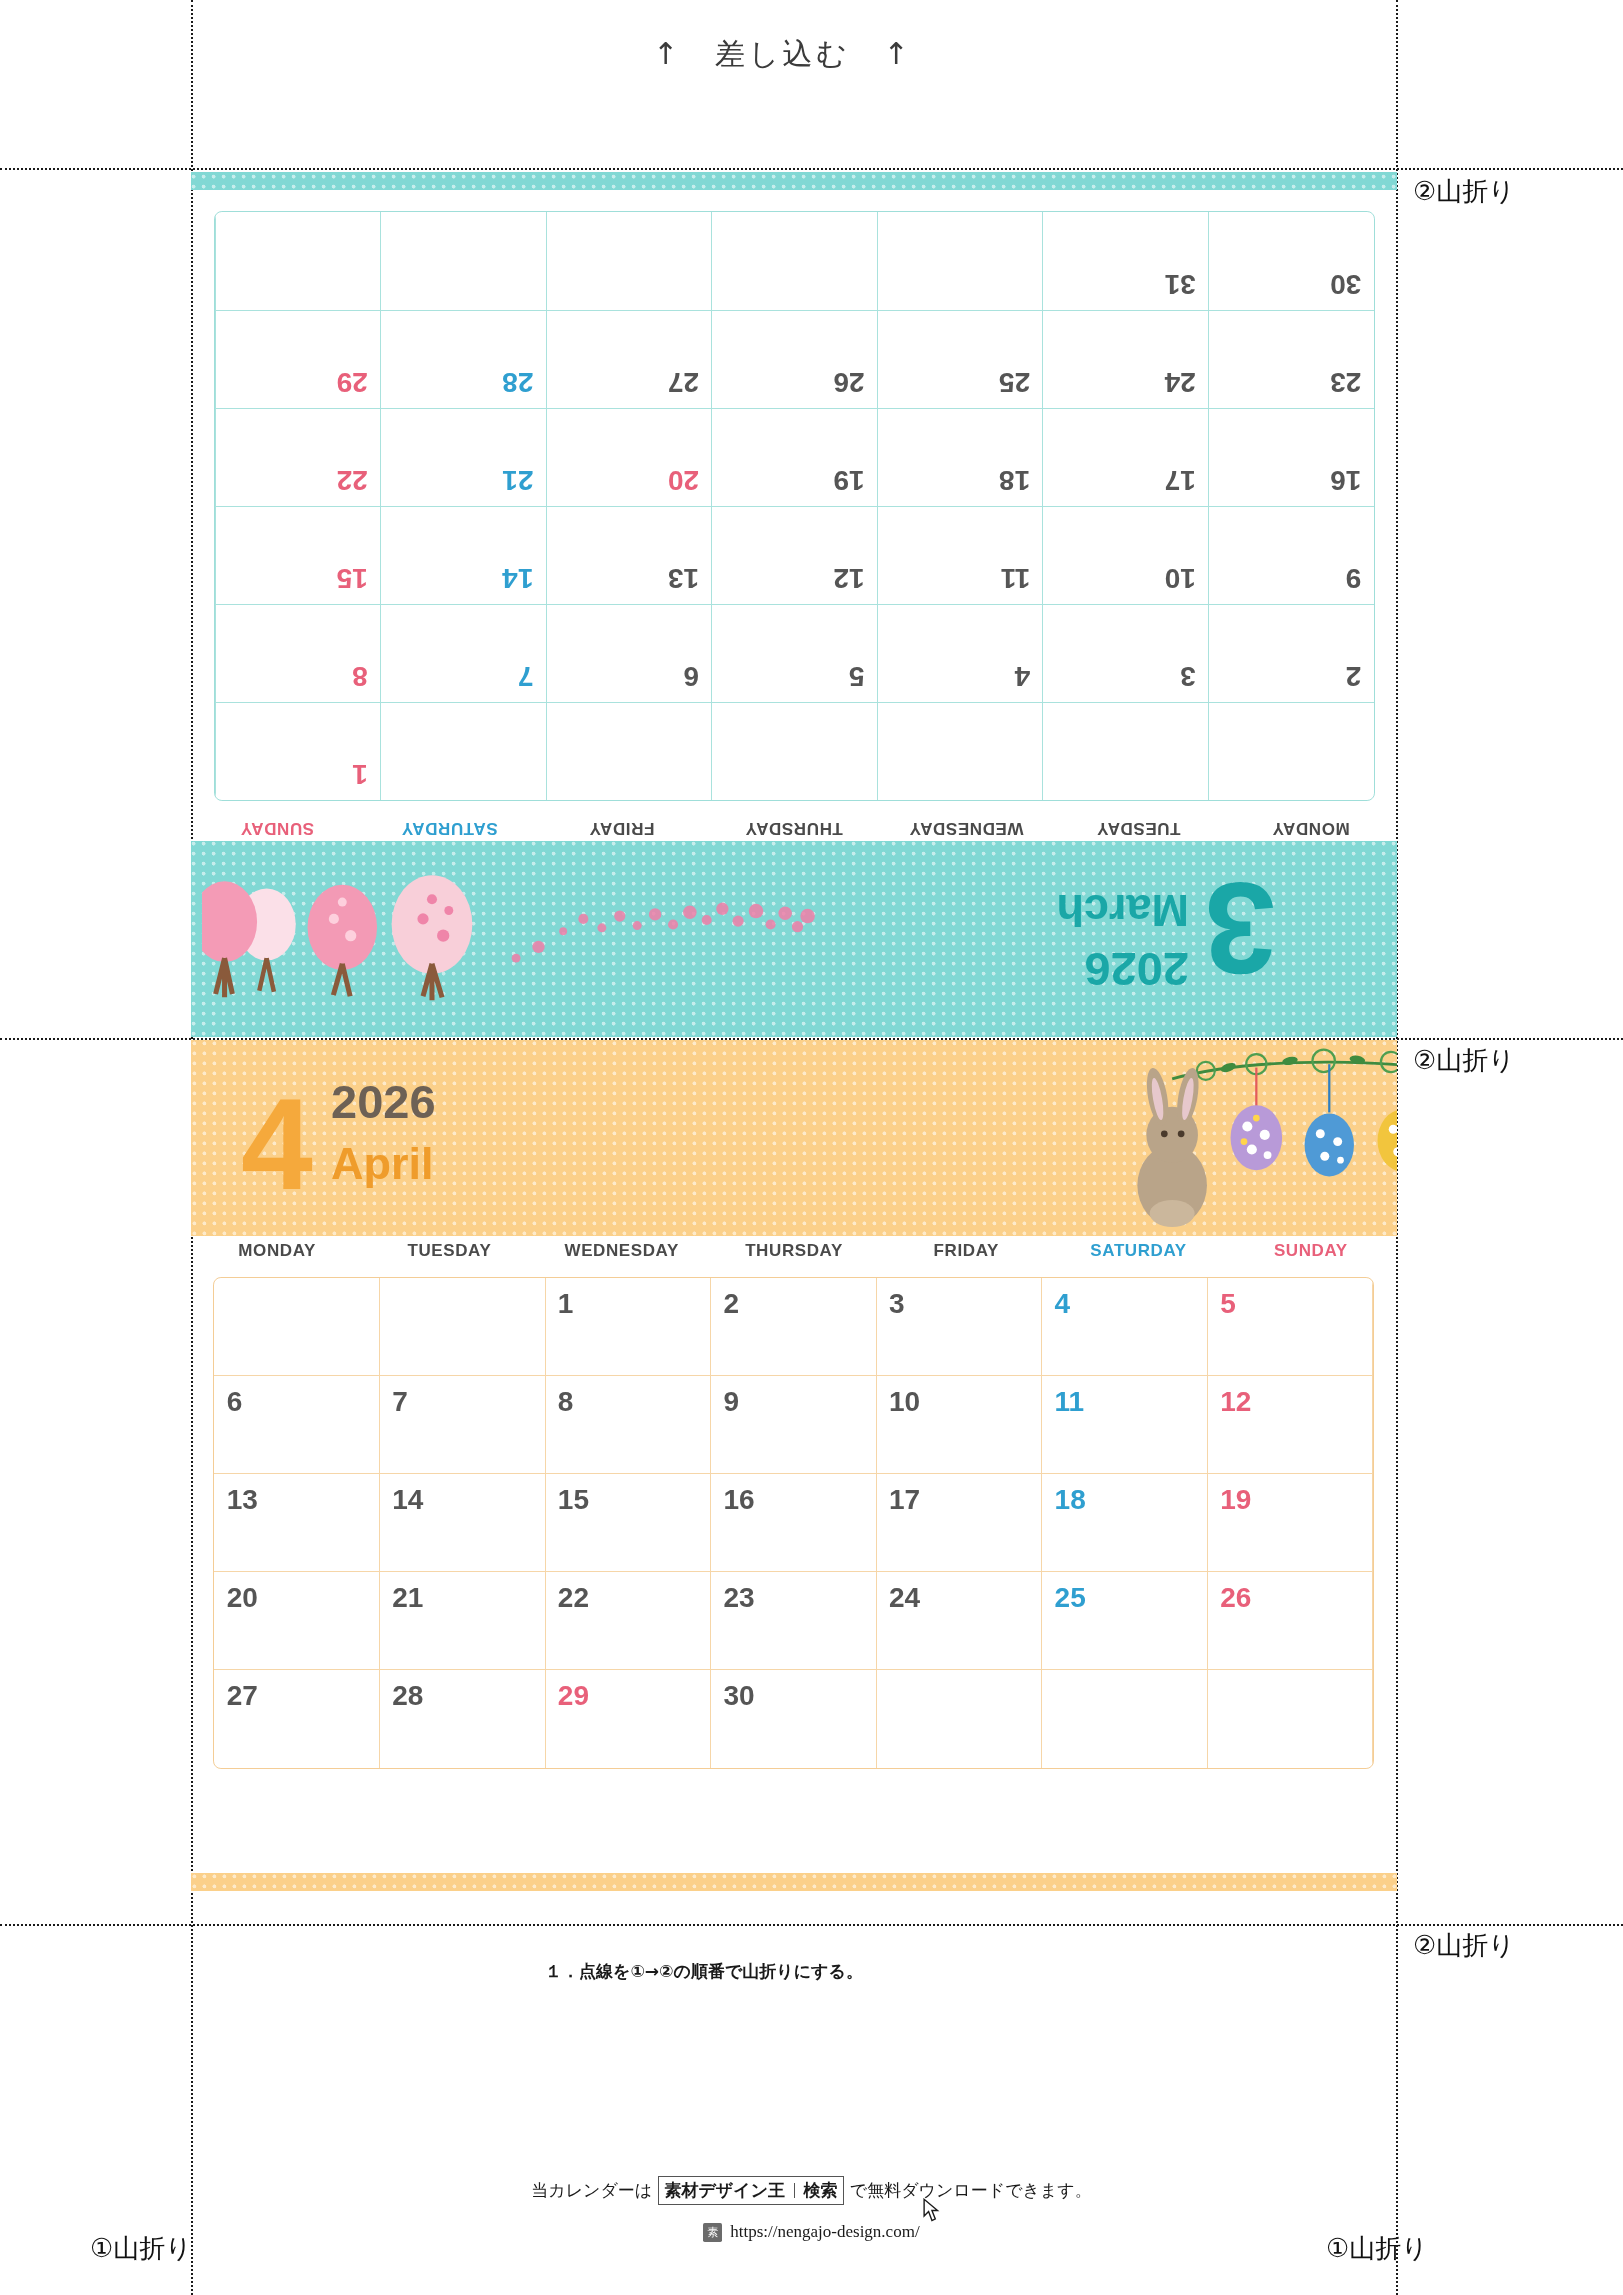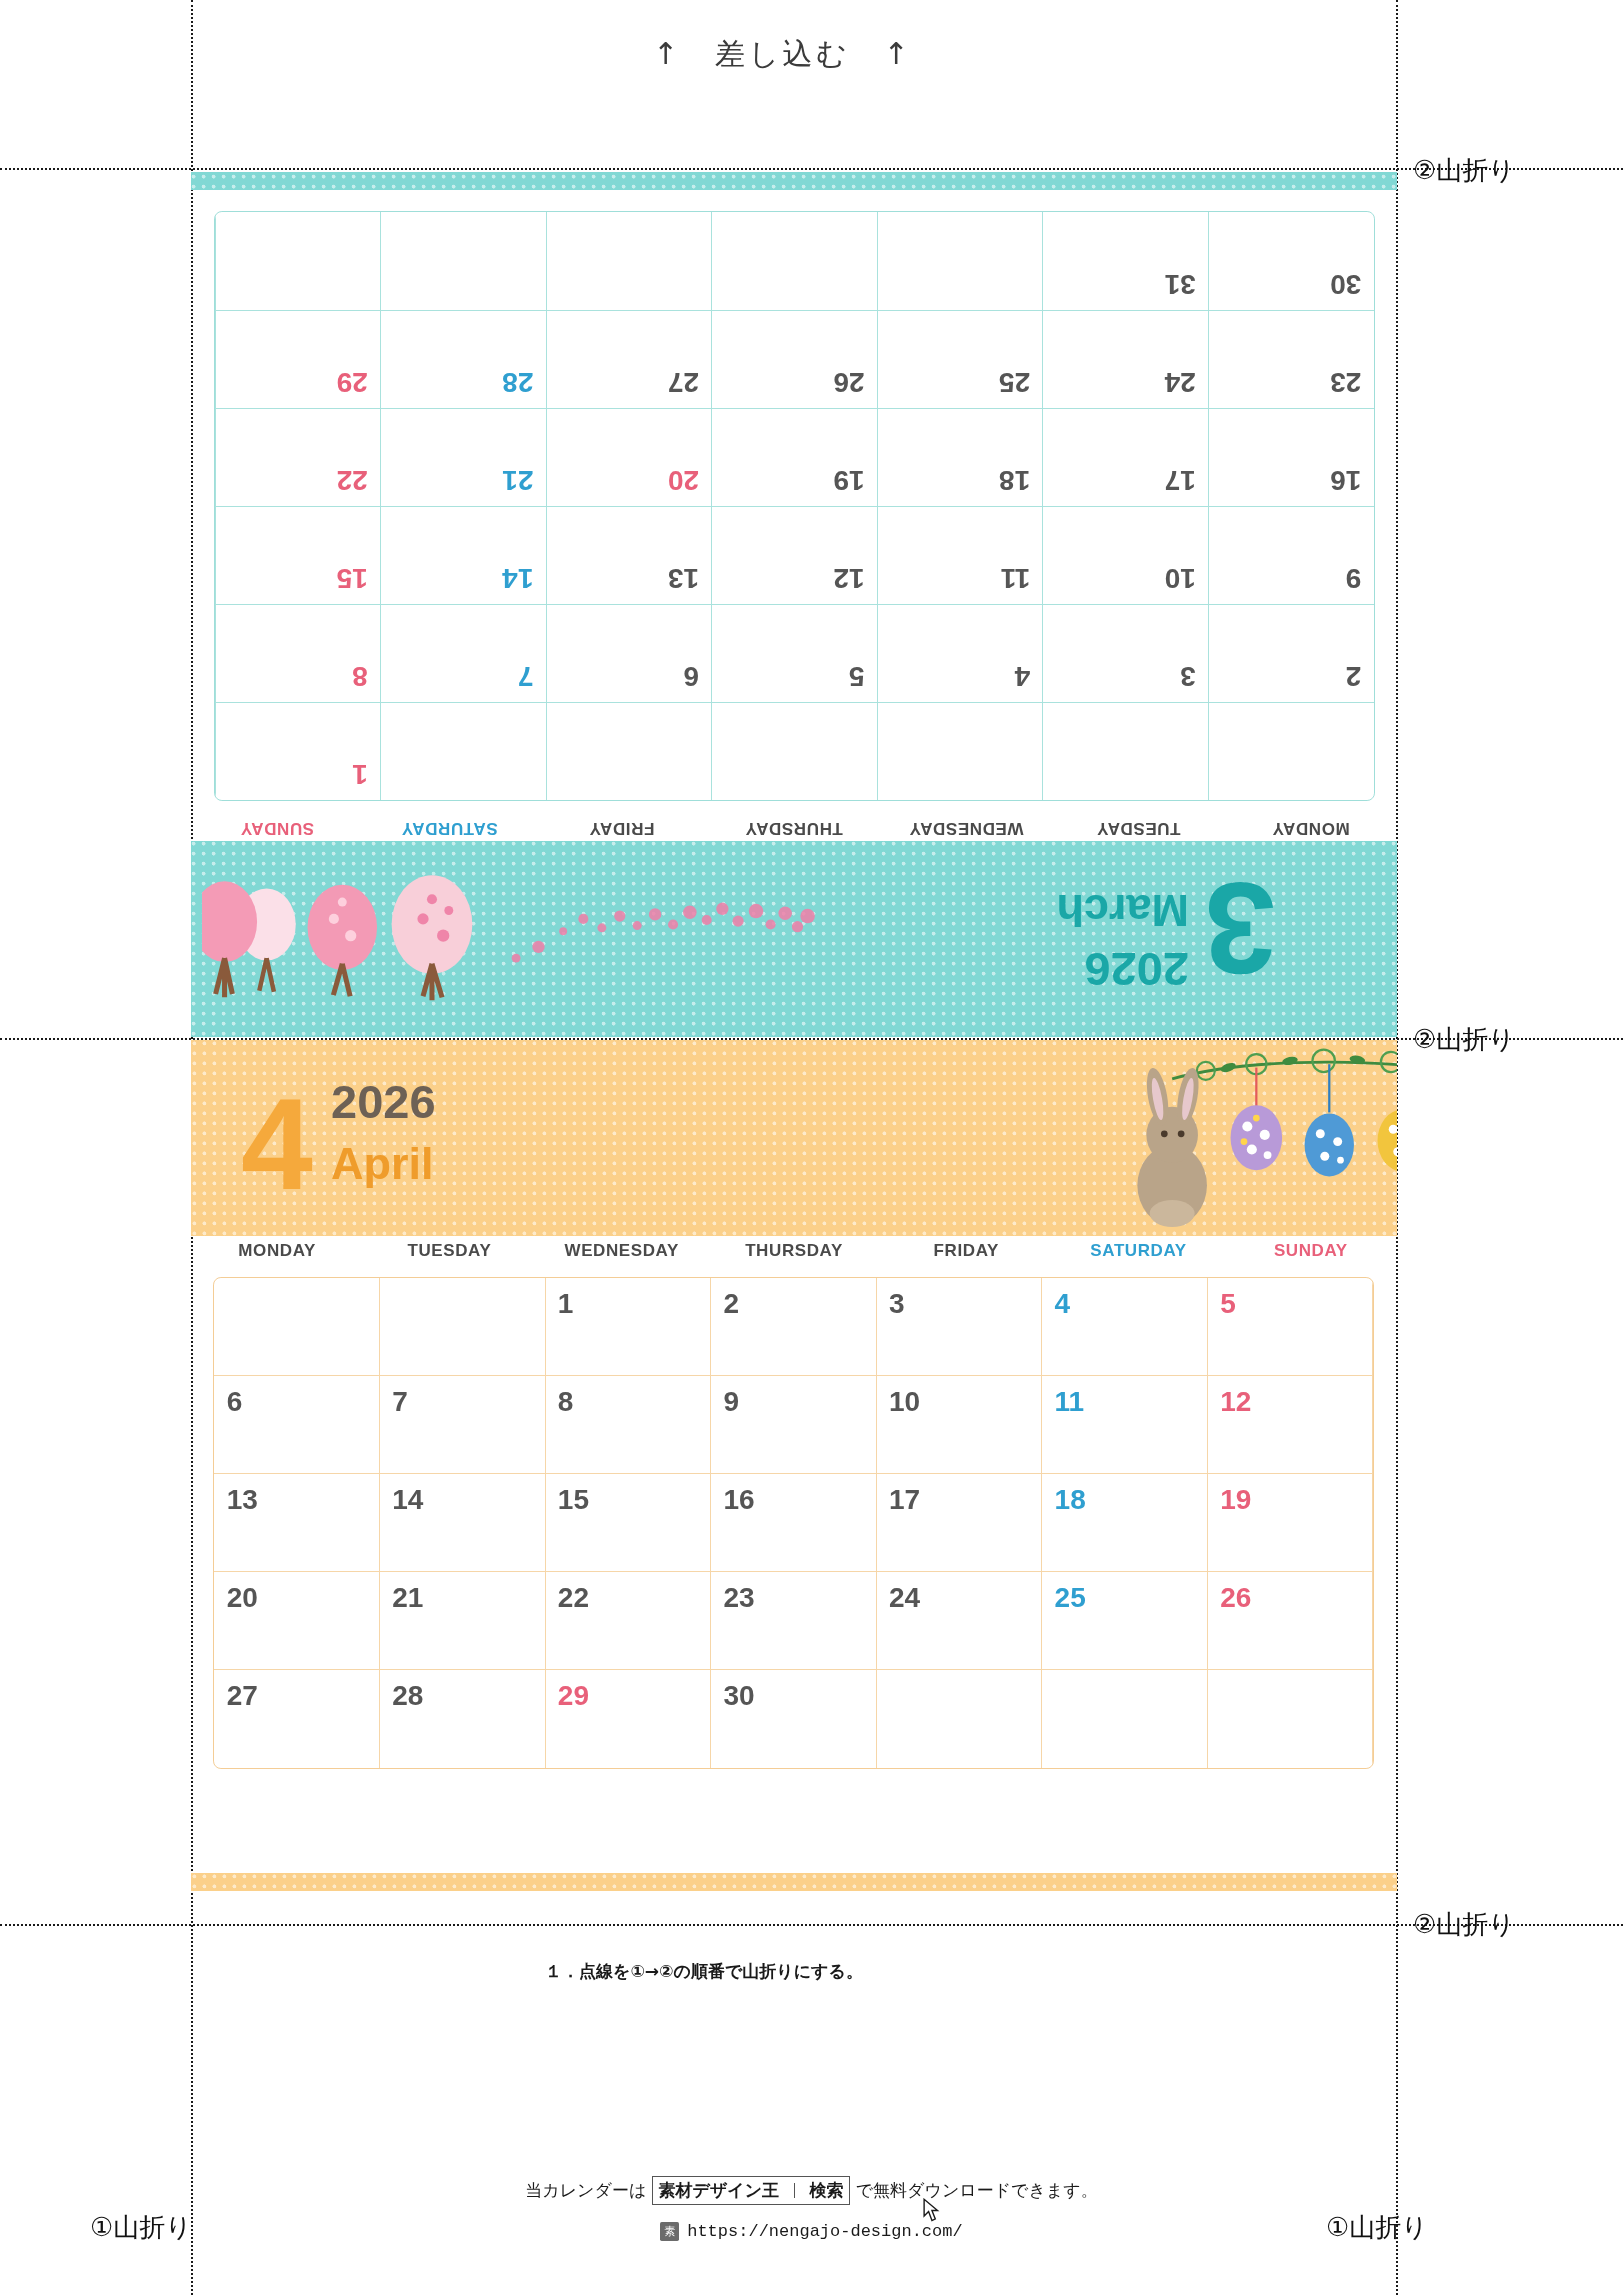--- a/index.html
+++ b/index.html
@@ -12,20 +12,21 @@
 
   
   .vline{position:absolute;top:0;height:2295px;width:0;
     border-left:2.8px dotted #1a1a1a;}
   .hline{position:absolute;left:0;width:1623px;height:0;
     border-top:2.8px dotted #1a1a1a;}
 
   .foldlabel{
     position:absolute;font-size:26px;color:#111;white-space:nowrap;
     font-family:"DejaVu Sans", sans-serif;
+    margin-top:21px;
   }
 
   
   .insert-text{
     position:absolute;left:530px;top:34px;width:505px;text-align:center;
     font-size:30px;color:#3b3b3b;letter-spacing:3.4px;white-space:nowrap;
     font-family:"DejaVu Sans", sans-serif;
   }
 
   
@@ -136,21 +137,21 @@
     color:#1a1a1a;font-size:17px;line-height:1.7;
     font-family:"DejaVu Sans", sans-serif;
   }
   .instr .title{font-weight:bold;font-size:17px;margin-bottom:12.3px;}
   .instr .line{font-weight:bold;text-align:center;}
 
   
   .footer{
     position:absolute;left:0;top:2176px;width:1623px;text-align:center;
     font-size:17px;color:#1a1a1a;
-    font-family:Liberation Mono, monospace;
+    font-family:Liberation Serif, serif;
   }
   .footer .row1{display:flex;justify-content:center;align-items:center;gap:5.6px;}
   .footer .boxed{
     border:1.1px solid #555;padding:2.2px 5.6px;font-weight:bold;display:inline-block;
   }
   .footer .boxed .sep{border-left:1.1px solid #555;margin:0 4.5px;display:inline-block;height:15.7px;vertical-align:-2.2px;}
   .footer .row2{margin-top:17px;display:flex;justify-content:center;align-items:center;gap:7.9px;}
   .footer .favicon{
     width:19px;height:19px;background:#6b6b6b;color:#fff;font-size:11.2px;
     display:flex;align-items:center;justify-content:center;border-radius:1.7px;

